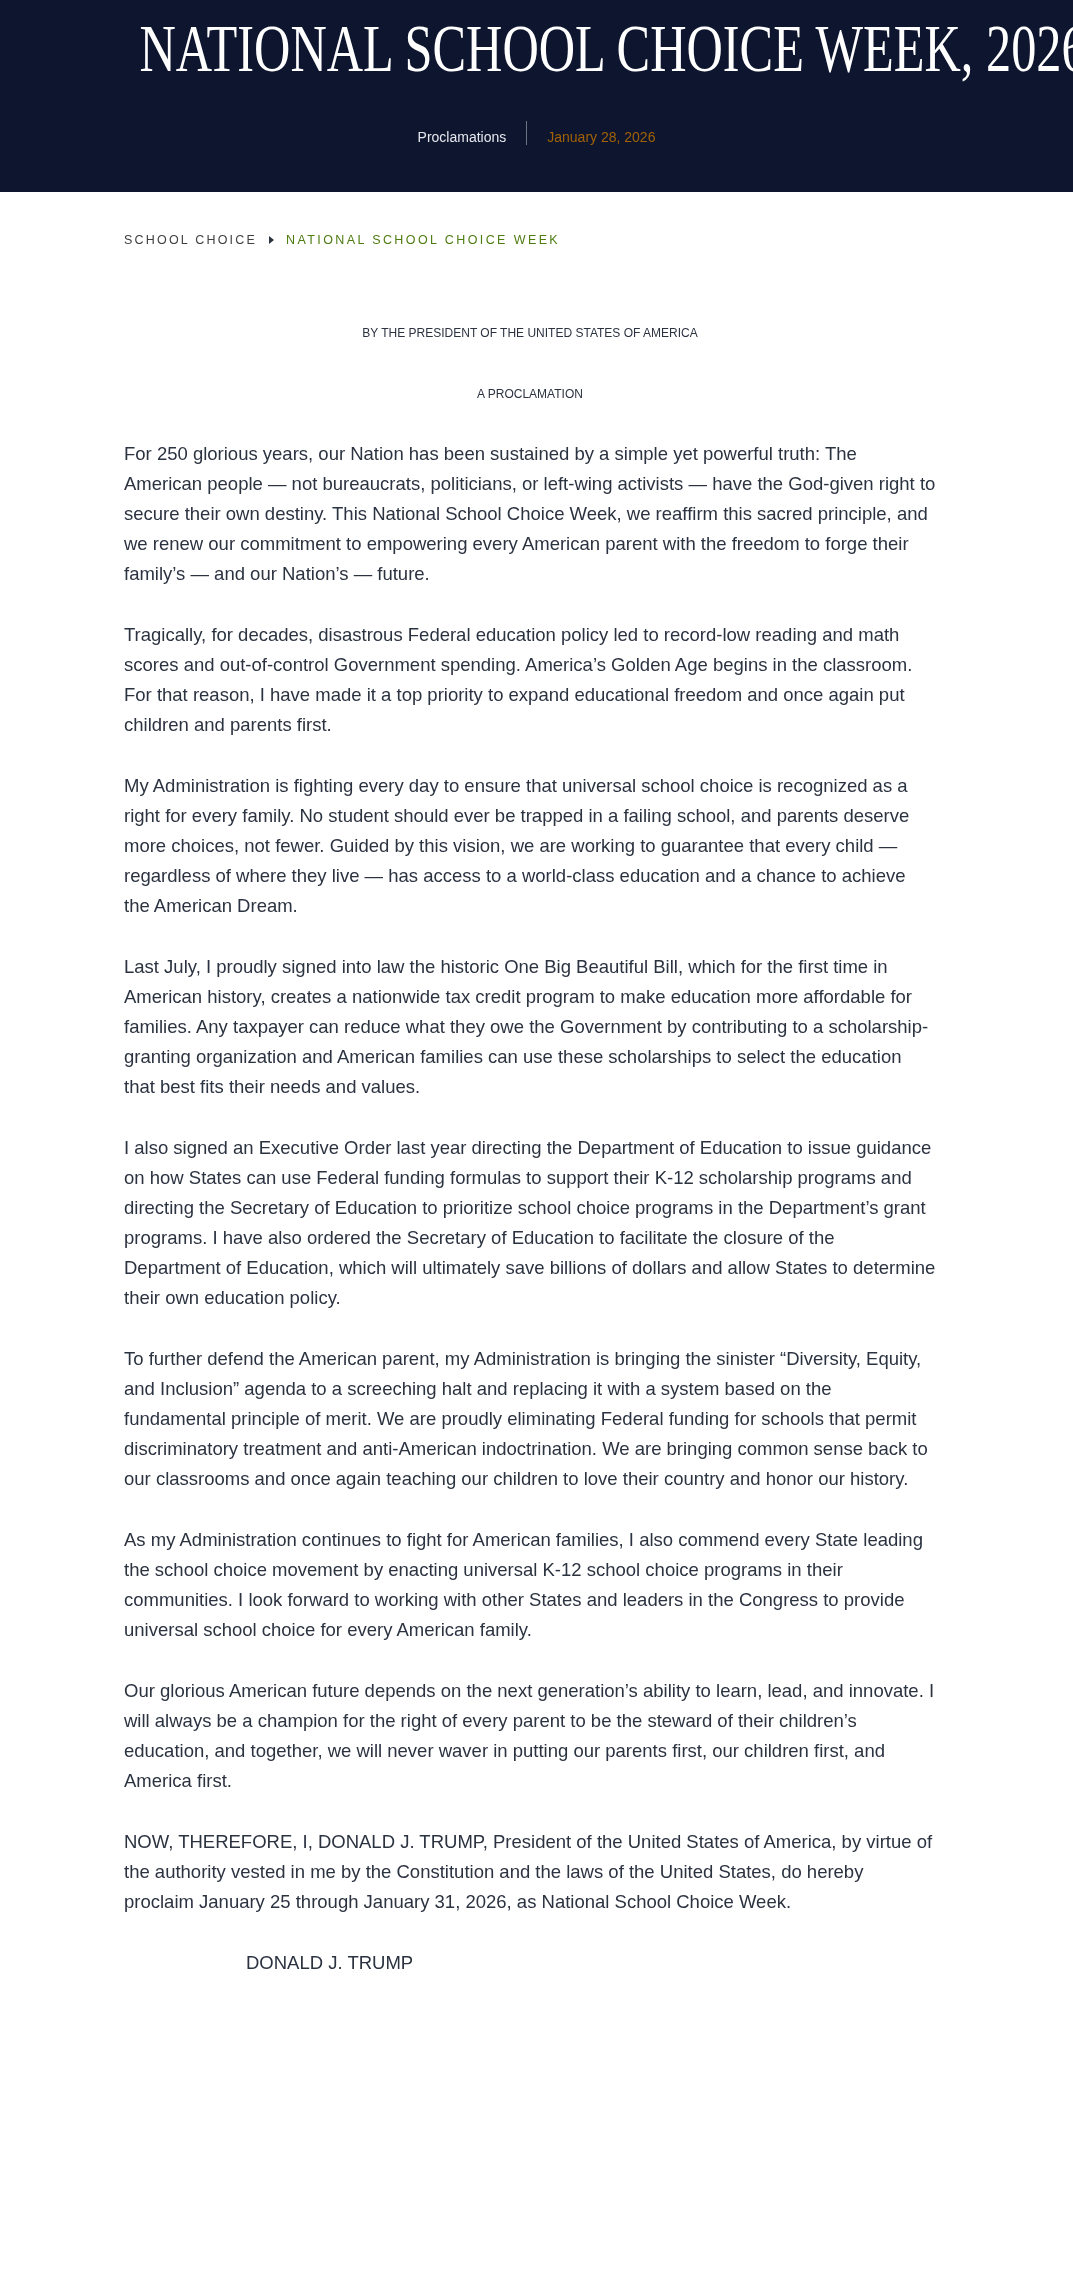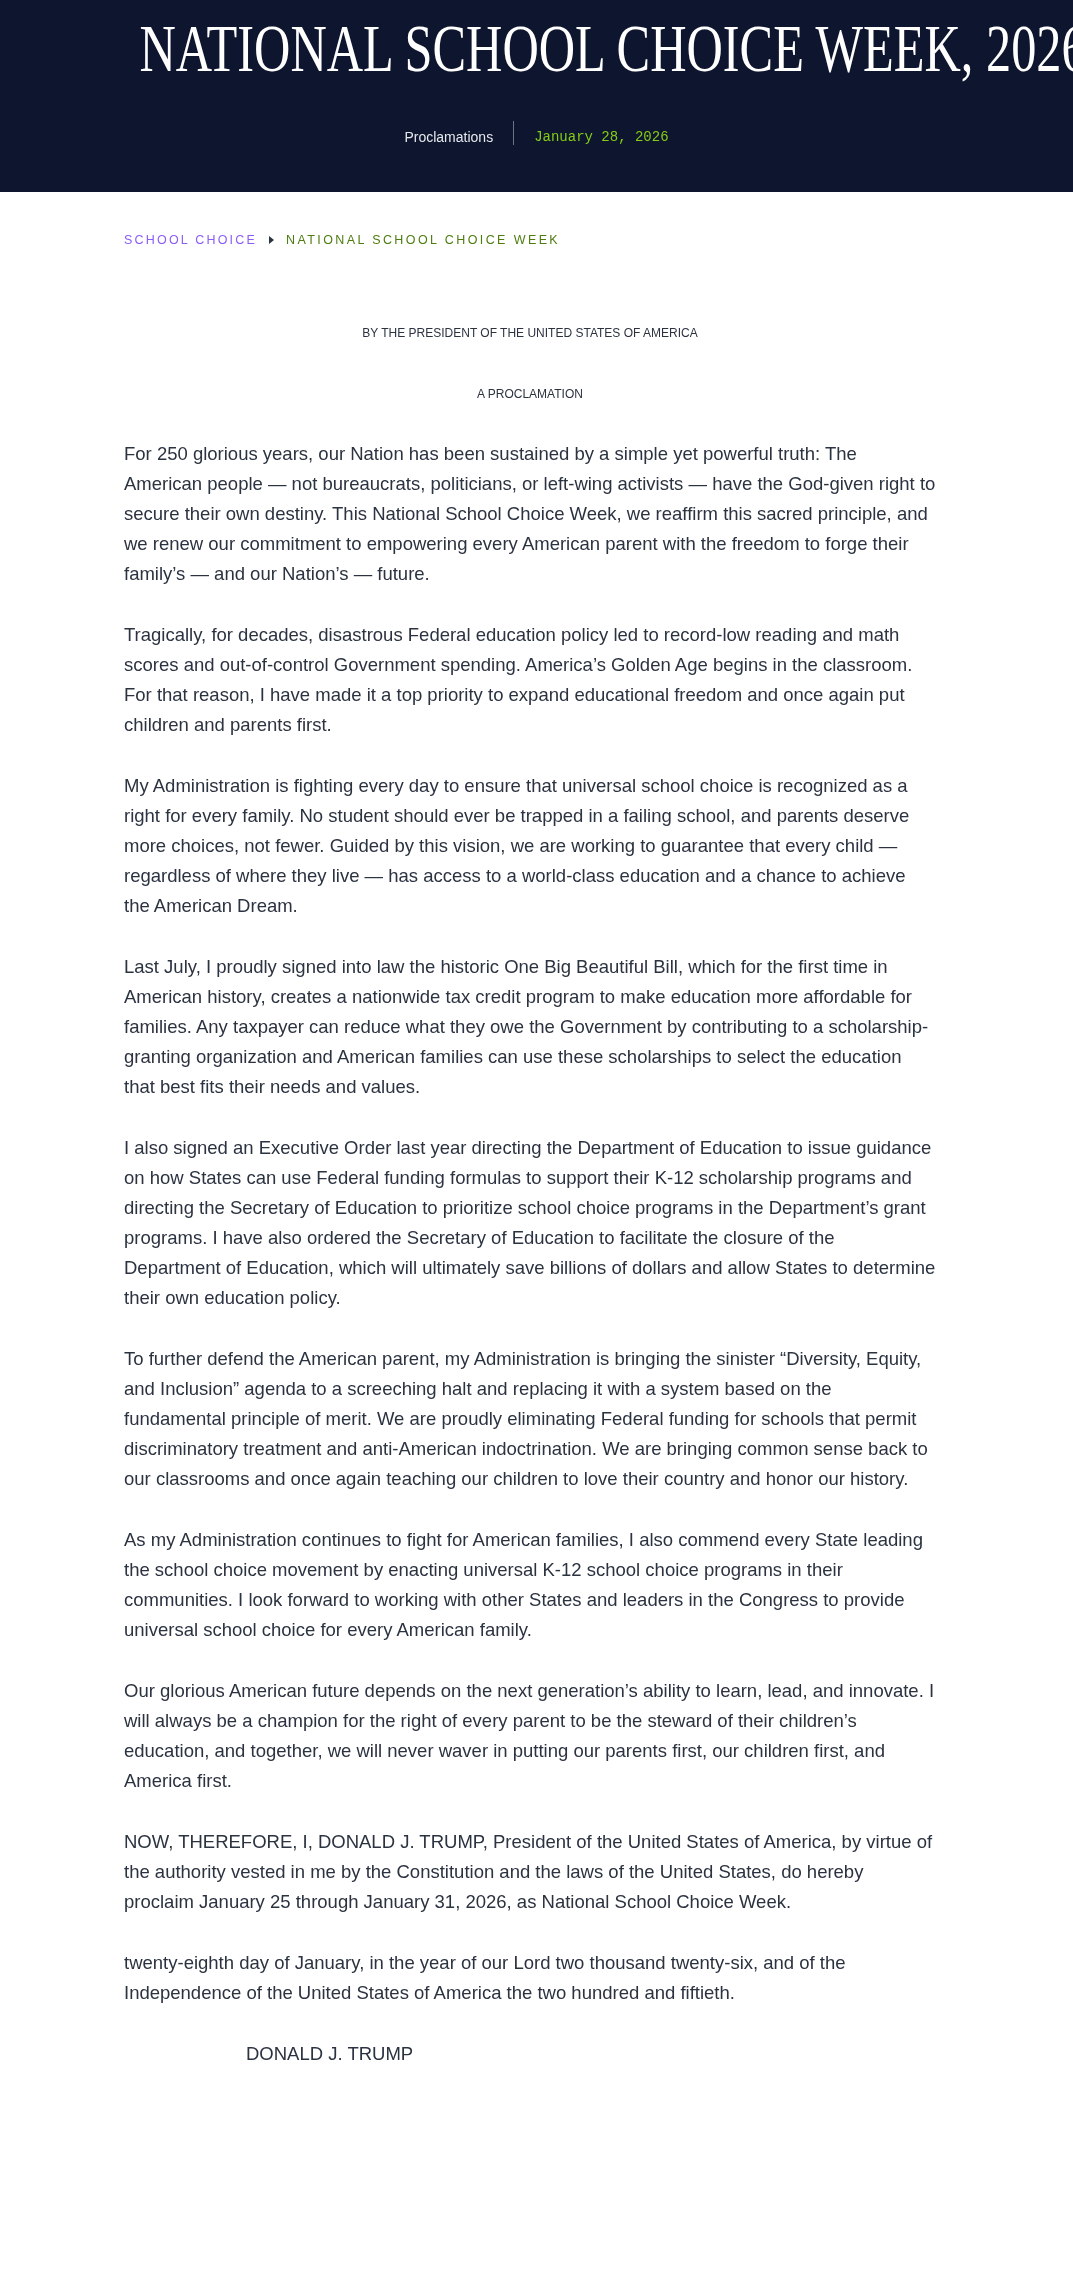--- a/index.html
+++ b/index.html
@@ -36,34 +36,34 @@
       display: flex;
       justify-content: center;
       align-items: flex-end;
       font-size: 14px;
       color: #e8eaf0;
     }
     .hero-meta .category { padding-right: 20px; color: #e6e8ee; text-decoration: none; }
     .hero-meta .divider {
       width: 1px; height: 24px; background: #6d7386;
     }
-    .hero-meta .date { padding-left: 20px; color: #84cc16; font-family: Liberation Mono, monospace; }
+    .hero-meta .date { padding-left: 20px; color: #a16207; }
 
     .breadcrumb {
       position: absolute;
       left: 124px;
       top: 233px;
       display: flex;
       align-items: center;
       font-size: 12.5px;
       letter-spacing: 2.2px;
       text-transform: uppercase;
       white-space: nowrap;
     }
-    .crumb-parent { color: #8b5cf6; text-decoration: none; }
+    .crumb-parent { color: #404040; text-decoration: none; }
     .crumb-sep {
       display: inline-block;
       width: 0; height: 0;
       border-top: 4px solid transparent;
       border-bottom: 4px solid transparent;
       border-left: 5px solid #2b3240;
       margin: 0 12px 0 12px;
     }
     .crumb-current { color: #4d7c0f; font-weight: normal; letter-spacing: 2.4px; }
 
@@ -117,17 +117,16 @@
     <p class="para">For 250 glorious years, our Nation has been sustained by a simple yet powerful truth:  The American people — not bureaucrats, politicians, or left-wing activists — have the God-given right to secure their own destiny.  This National School Choice Week, we reaffirm this sacred principle, and we renew our commitment to empowering every American parent with the freedom to forge their family’s — and our Nation’s — future.</p>
     <p class="para">Tragically, for decades, disastrous Federal education policy led to record-low reading and math scores and out-of-control Government spending.  America’s Golden Age begins in the classroom.  For that reason, I have made it a top priority to expand educational freedom and once again put children and parents first.</p>
     <p class="para">My Administration is fighting every day to ensure that universal school choice is recognized as a right for every family.  No student should ever be trapped in a failing school, and parents deserve more choices, not fewer.  Guided by this vision, we are working to guarantee that every child — regardless of where they live — has access to a world-class education and a chance to achieve the American Dream.</p>
     <p class="para">Last July, I proudly signed into law the historic One Big Beautiful Bill, which for the first time in American history, creates a nationwide tax credit program to make education more affordable for families.  Any taxpayer can reduce what they owe the Government by contributing to a scholarship-granting organization and American families can use these scholarships to select the education that best fits their needs and values.</p>
     <p class="para">I also signed an Executive Order last year directing the Department of Education to issue guidance on how States can use Federal funding formulas to support their K-12 scholarship programs and directing the Secretary of Education to prioritize school choice programs in the Department’s grant programs.  I have also ordered the Secretary of Education to facilitate the closure of the Department of Education, which will ultimately save billions of dollars and allow States to determine their own education policy.</p>
     <p class="para">To further defend the American parent, my Administration is bringing the sinister “Diversity, Equity, and Inclusion” agenda to a screeching halt and replacing it with a system based on the fundamental principle of merit.  We are proudly eliminating Federal funding for schools that permit discriminatory treatment and anti-American indoctrination.  We are bringing common sense back to our classrooms and once again teaching our children to love their country and honor our history.</p>
     <p class="para">As my Administration continues to fight for American families, I also commend every State leading the school choice movement by enacting universal K-12 school choice programs in their communities.  I look forward to working with other States and leaders in the Congress to provide universal school choice for every American family.</p>
     <p class="para">Our glorious American future depends on the next generation’s ability to learn, lead, and innovate.  I will always be a champion for the right of every parent to be the steward of their children’s education, and together, we will never waver in putting our parents first, our children first, and America first.</p>
     <p class="para">NOW, THEREFORE, I, DONALD J. TRUMP, President of the United States of America, by virtue of the authority vested in me by the Constitution and the laws of the United States, do hereby proclaim January 25 through January 31, 2026, as National School Choice Week.</p>
 
-    <p class="para">twenty-eighth day of January, in the year of our Lord two thousand twenty-six, and of the Independence of the United States of America the two hundred and fiftieth.</p>
     <p class="signature">DONALD J. TRUMP</p>
   </article>
 
 </div>
 
 </body></html>

